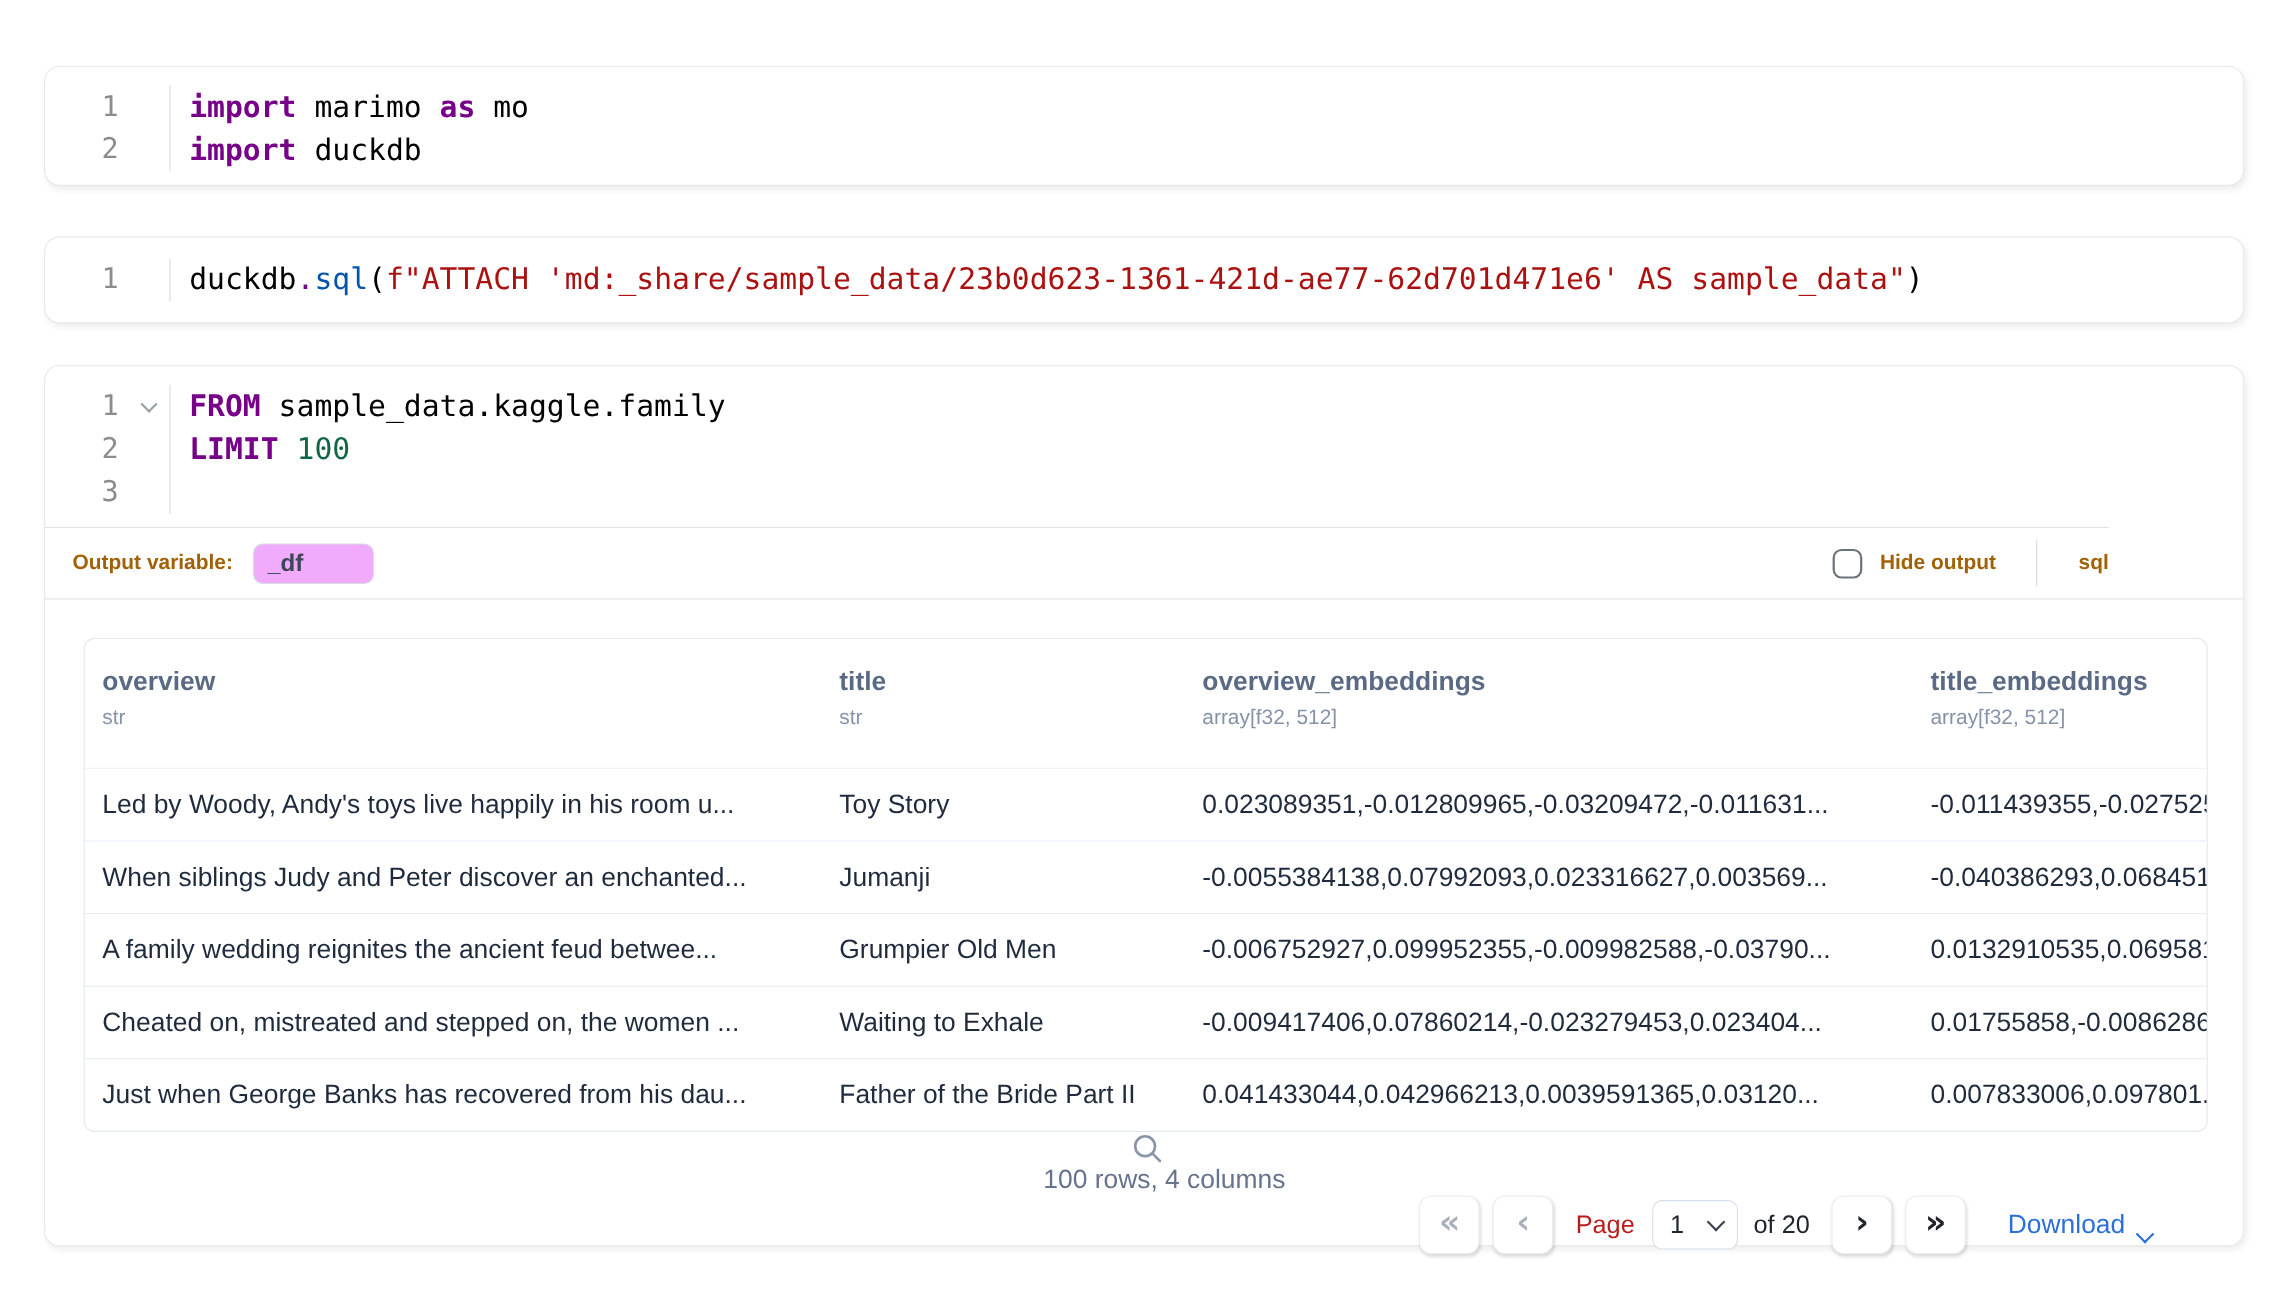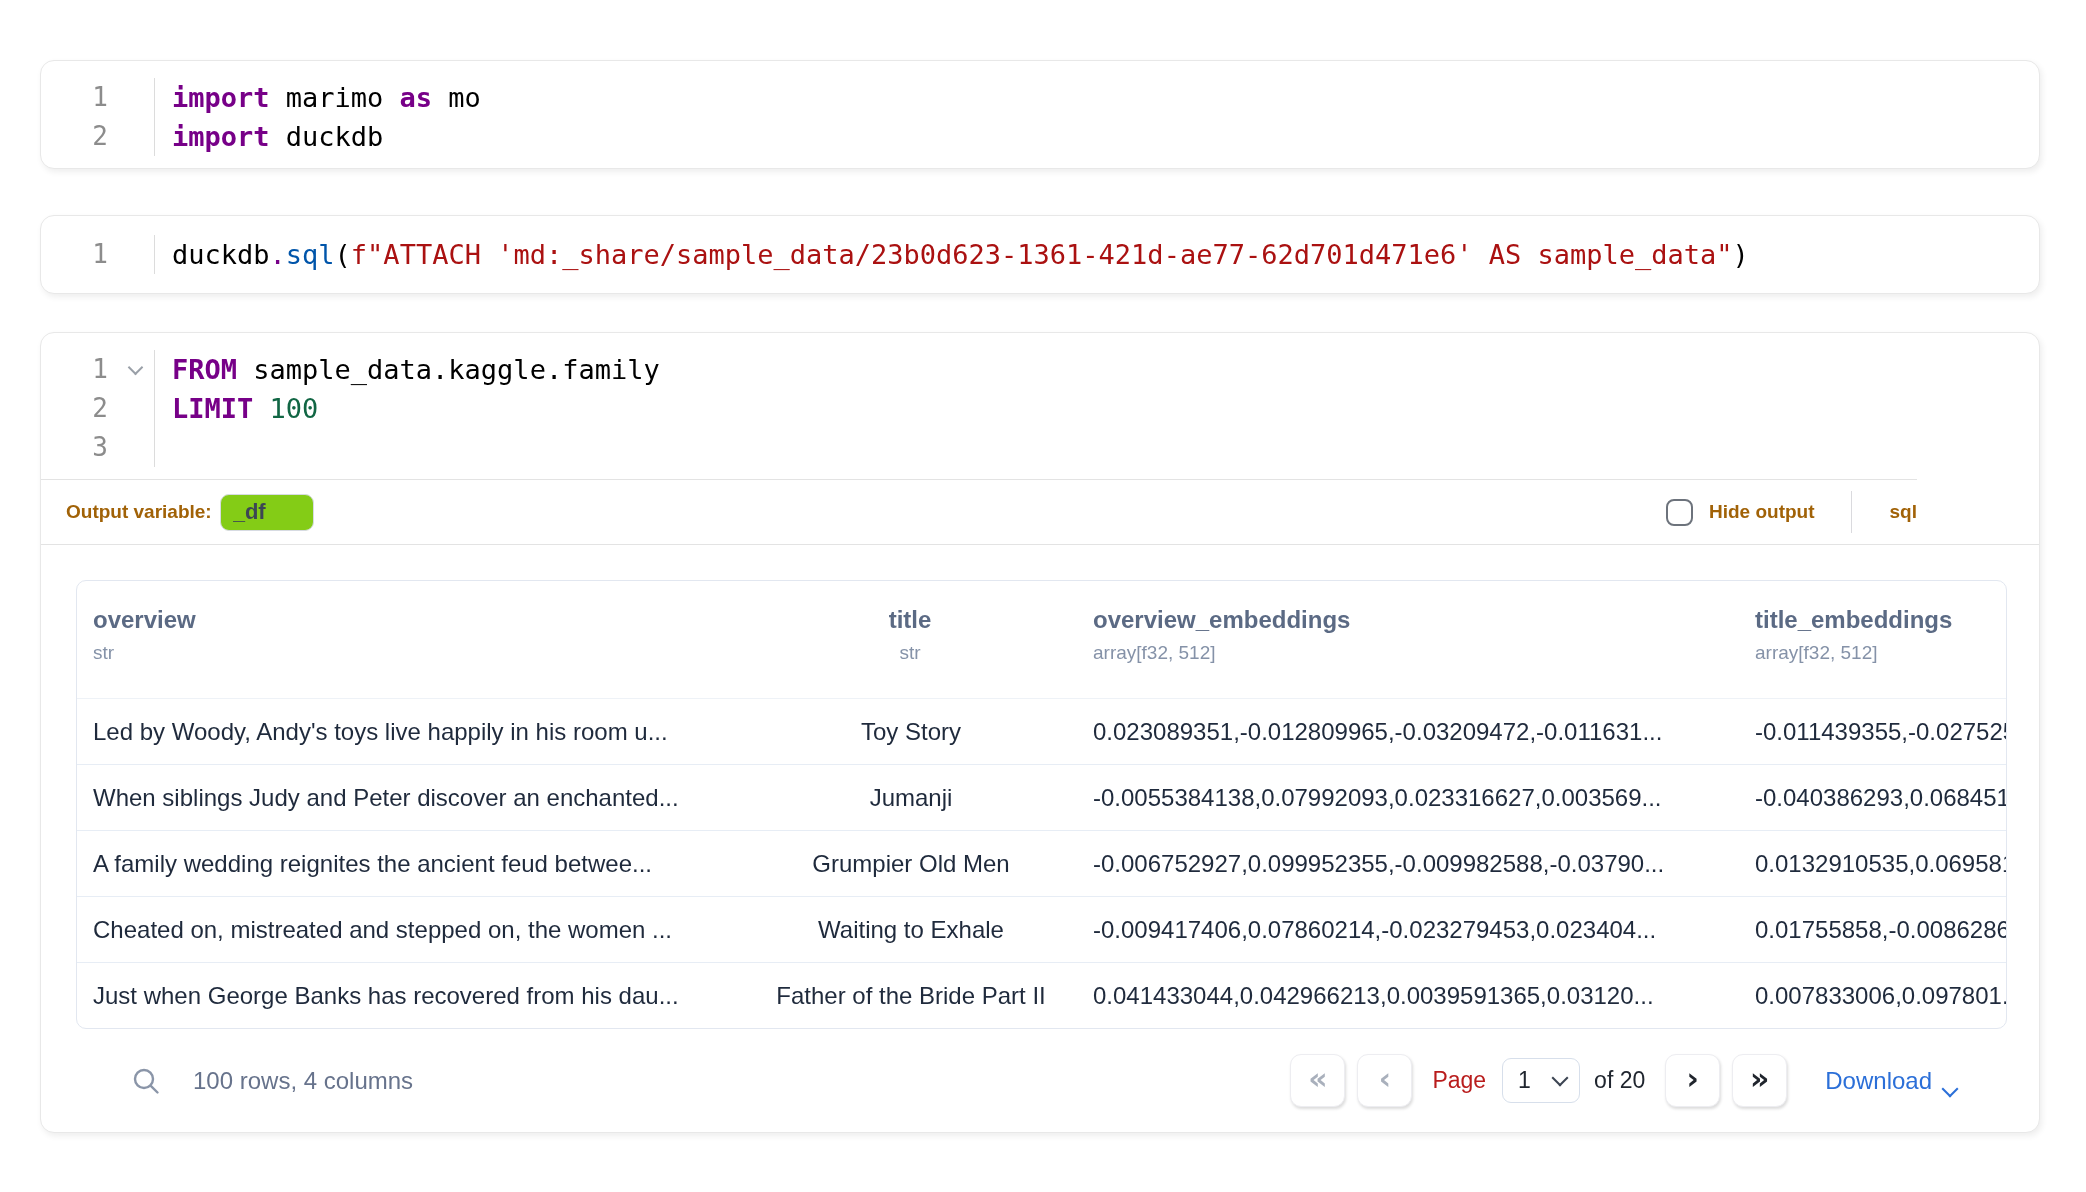--- a/index.html
+++ b/index.html
@@ -38,48 +38,48 @@
   .tok-prop{color:#0055aa;}
   .tok-str{color:#aa1111;}
   .tok-num{color:#116644;}
   .tok-star{color:#a45ae6;font-weight:bold;}
 
   
   .editor-divider{border-top:1px solid #e3e3e3;margin-right:122px;}
   .toolbar{height:64px;display:flex;align-items:center;padding:0 122px 0 25px;}
   .ov-label,.hide-label,.lang{font-size:19px;font-weight:bold;color:#a16207;}
   .ov-input{
-    width:94px;height:37px;margin-left:8px;border:1px solid #d7dbe2;border-radius:9px;
+    width:110px;height:37px;margin-left:18px;border:1px solid #d7dbe2;border-radius:9px;
     font-family:"Liberation Sans",sans-serif;font-size:22px;font-weight:bold;color:#3c4654;
-    padding:0 12px;box-sizing:border-box;outline:none;background:#84cc16;
+    padding:0 12px;box-sizing:border-box;outline:none;background:#f0abfc;
   }
   .toolbar-right{margin-left:auto;display:flex;align-items:center;}
   .checkbox{width:27px;height:27px;box-sizing:border-box;border:2.5px solid #6d737c;border-radius:8px;background:#fff;}
   .hide-label{margin-left:16px;}
   .vsep{width:1px;height:42px;background:#dadade;margin-left:36px;}
   .lang{margin-left:38px;}
   .toolbar-divider{border-top:1px solid #e3e3e3;}
 
   
   .output-area{padding:35px 33px 0 35px;}
   .table-box{width:1931px;box-sizing:border-box;border:1px solid #e2e7f0;border-radius:10px;overflow:hidden;background:#fff;}
   .thead{display:flex;border-bottom:1px solid #eef2f7;}
   .th{box-sizing:border-box;padding:24px 20px 34px 16px;overflow:hidden;white-space:nowrap;cursor:pointer;}
   .cname{font-size:24px;font-weight:bold;color:#5b6a84;line-height:30px;}
   .ctype{font-size:19px;color:#8592a8;margin-top:7px;line-height:22px;}
   .trow{display:flex;height:65px;align-items:center;}
   .trow + .trow{border-top:1px solid #e7edf5;}
   .td{box-sizing:border-box;padding:0 18px 0 16px;font-size:24px;color:#1f2a3c;white-space:nowrap;overflow:hidden;}
   .col-0{width:670px;flex-shrink:0;}
-  .col-1{width:330px;flex-shrink:0;text-align:center;}
+  .col-1{width:330px;flex-shrink:0;}
   .col-2{width:662px;flex-shrink:0;}
   .col-3{width:269px;flex-shrink:0;padding-right:0;}
 
   
-  .tfooter{height:103px;display:flex;align-items:center;padding:0 50px 0 55px;}
+  .tfooter{height:103px;display:flex;align-items:center;padding:0 50px 0 55px;flex-direction:column;}
   .search-btn{width:32px;height:32px;background:none;border:none;padding:0;cursor:pointer;display:flex;align-items:center;}
   .summary{margin-left:30px;font-size:24px;color:#67738c;}
   .pager{margin-left:auto;display:flex;align-items:center;gap:12px;}
   .pbtn{
     width:55px;height:53px;box-sizing:border-box;border:1px solid #ededf1;border-radius:11px;background:#fff;
     box-shadow:1px 2px 3px rgba(0,0,0,0.14);font-family:"DejaVu Sans",sans-serif;
     font-size:30px;font-weight:600;display:flex;align-items:center;justify-content:center;
     color:#20252d;cursor:pointer;padding-bottom:6px;
   }
   .pbtn.disabled{color:#a9b0bc;}

